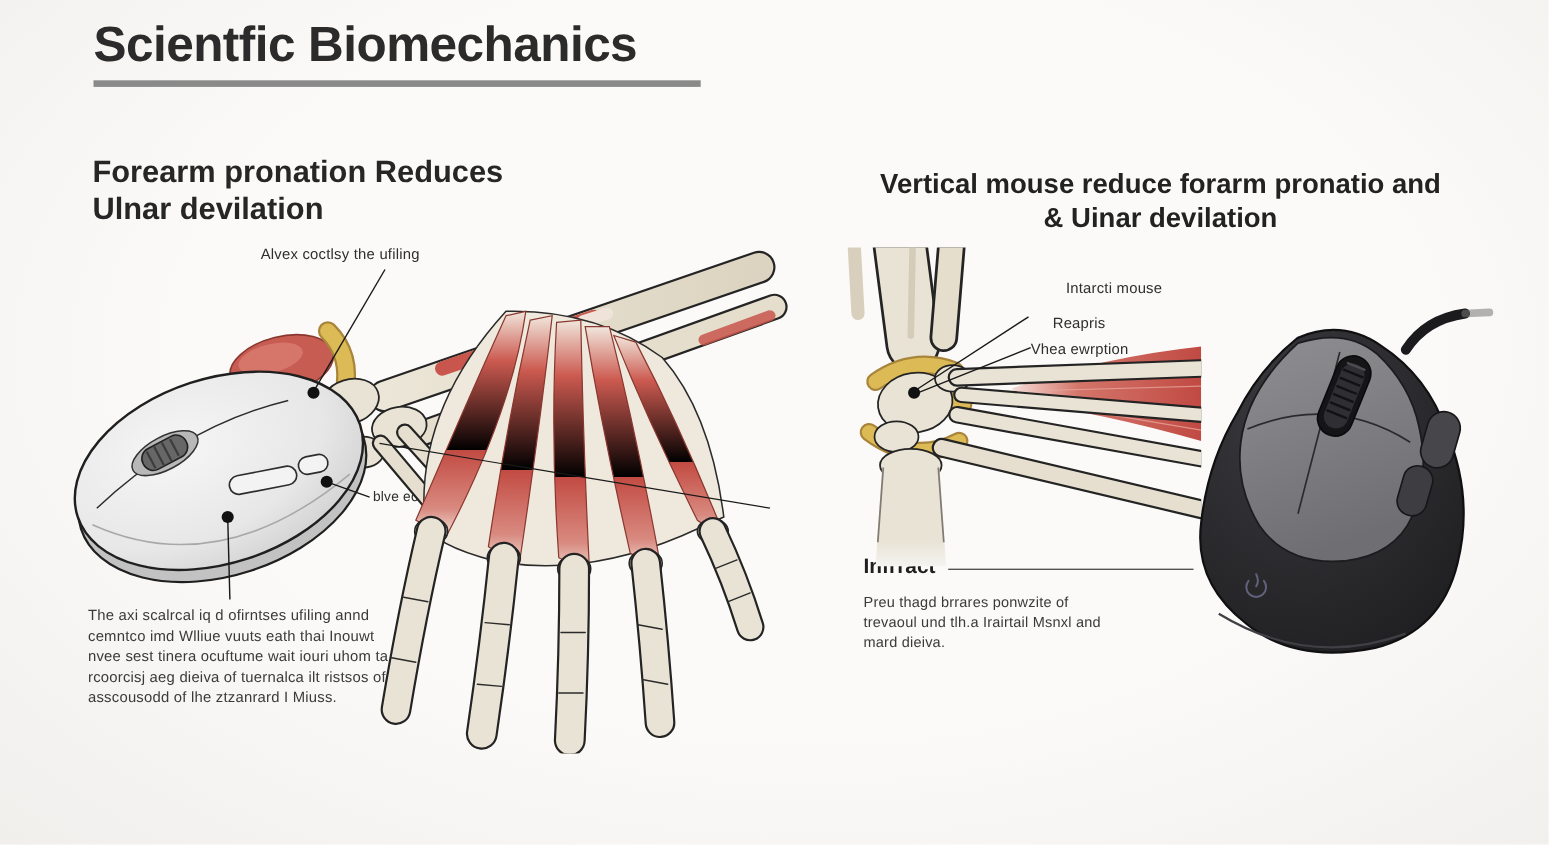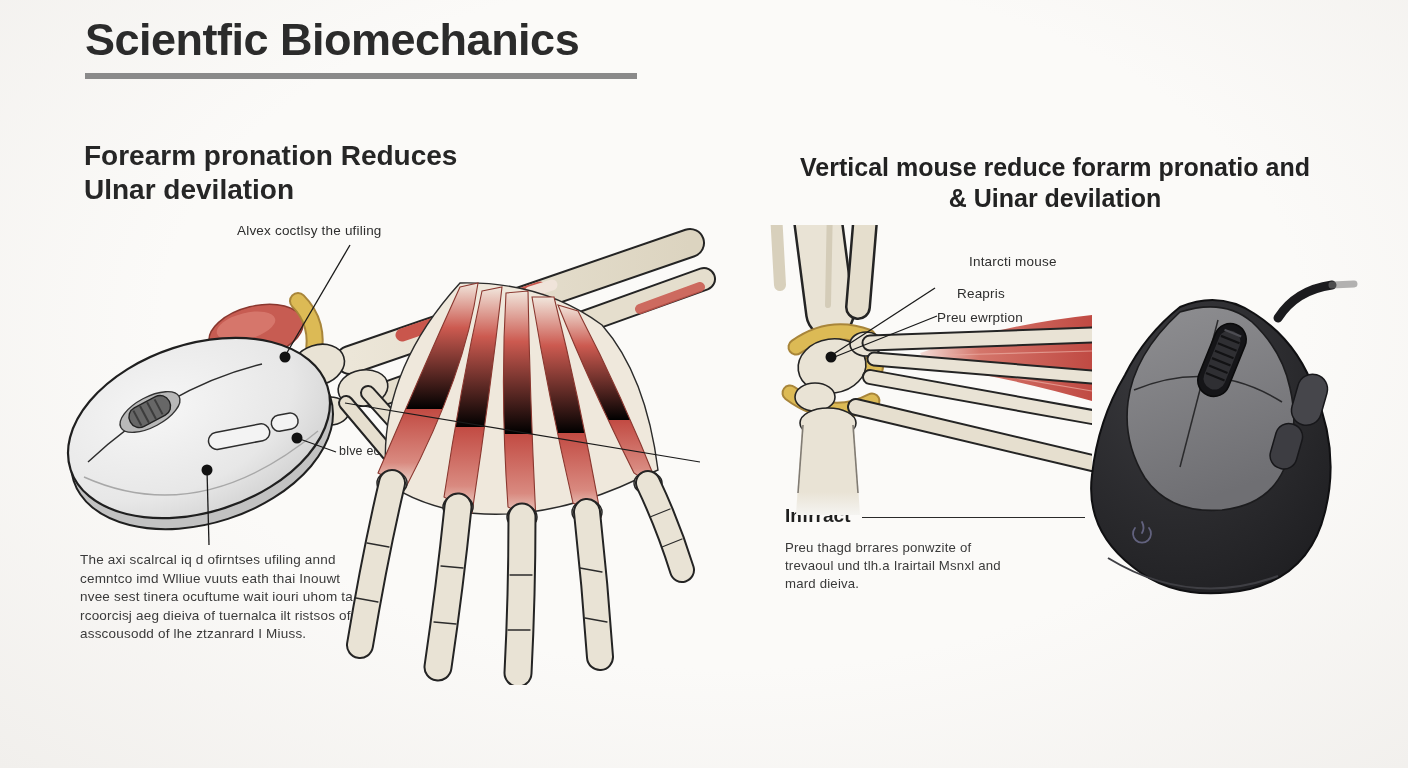--- a/index.html
+++ b/index.html
@@ -41,21 +41,21 @@
   <div id="right-heading" class="abs pre">Vertical mouse reduce forarm pronatio and
 &amp; Uinar devilation</div>
 
   <div id="left-paragraph" class="abs pre">The axi scalrcal iq d ofirntses ufiling annd
 cemntco imd Wlliue vuuts eath thai Inouwt
 nvee sest tinera ocuftume wait iouri uhom ta
 rcoorcisj aeg dieiva of tuernalca ilt ristsos of
 asscousodd of lhe ztzanrard I Miuss.</div>
   <div id="callout-intarcti" class="abs callout">Intarcti mouse</div>
   <div id="callout-reapris" class="abs callout">Reapris</div>
-  <div id="callout-vhea" class="abs callout">Preu ewrption</div>
+  <div id="callout-vhea" class="abs callout">Vhea ewrption</div>
   <div id="infract-heading" class="abs">Infrract</div>
   <div id="infract-line" class="abs"></div>
   <div id="right-paragraph" class="abs pre">Preu thagd brrares ponwzite of
 trevaoul und tlh.a Irairtail Msnxl and
 mard dieiva.</div>
 
   <svg class="abs" style="left:60px;top:225px;" width="660" height="460" viewBox="0 0 660 460">
     <defs>
       <radialGradient id="mouseBody" cx="38%" cy="32%" r="85%">
         <stop offset="0%" stop-color="#f6f6f6"></stop>

